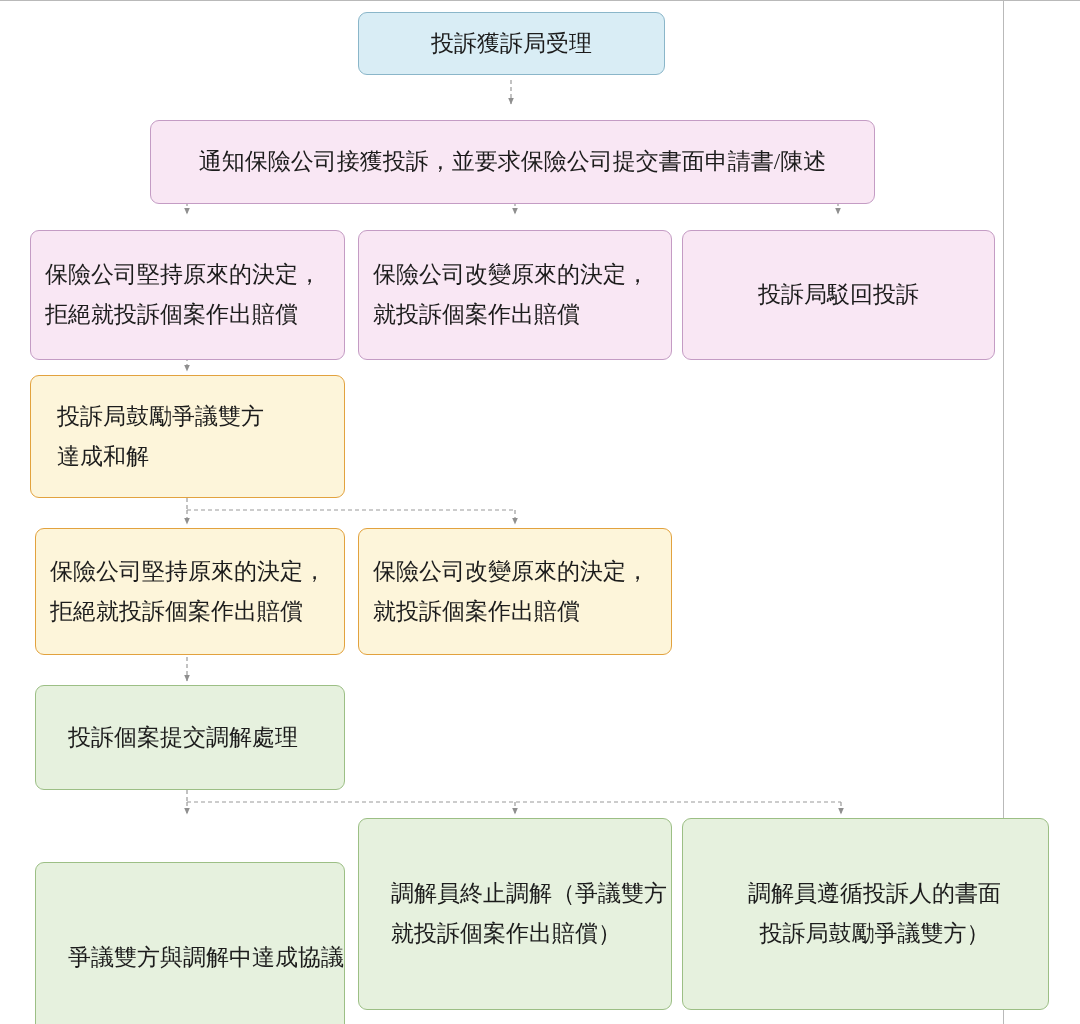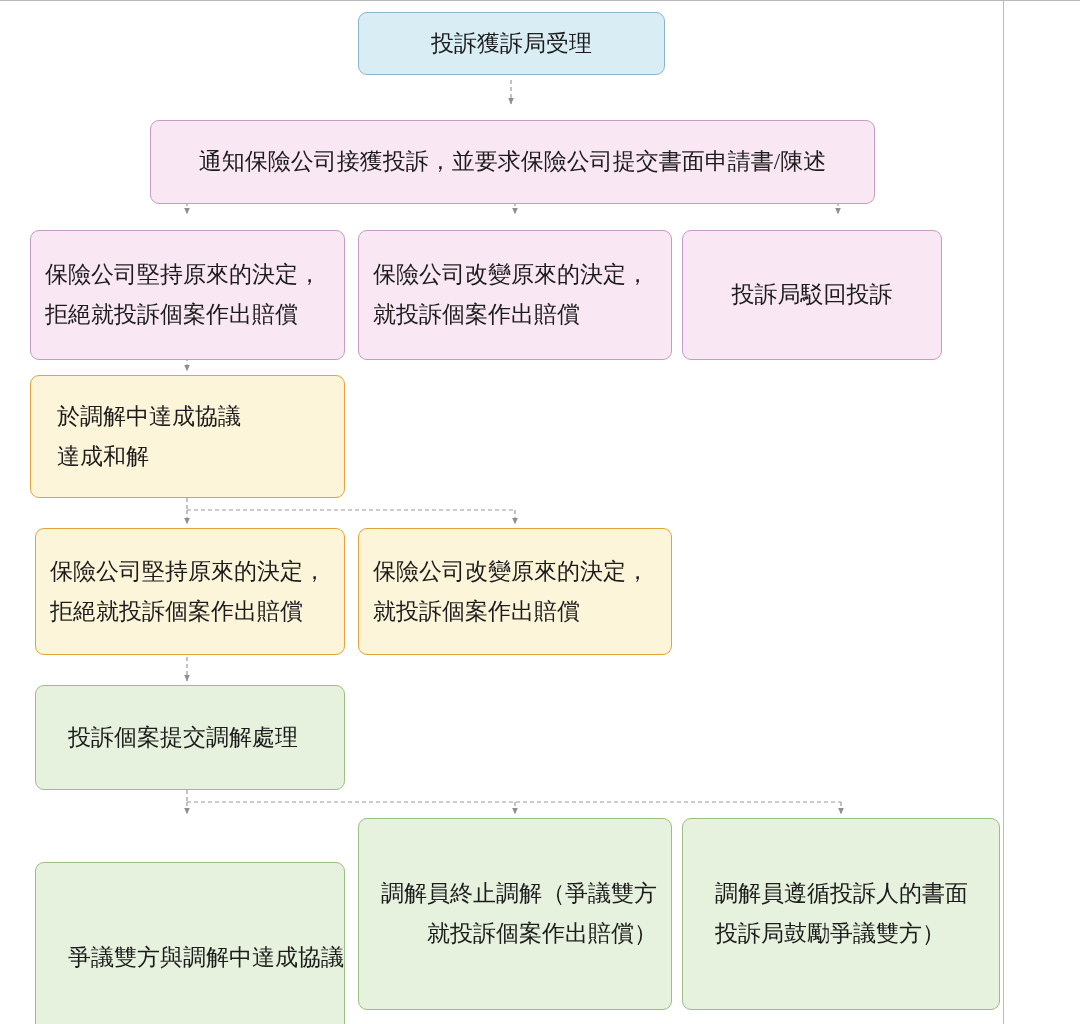--- a/index.html
+++ b/index.html
@@ -94,26 +94,26 @@
 <div class="node pink" style="left:30px;top:218px;width:315px;height:130px;">
   <div class="line">保險公司堅持原來的決定，</div>
   <div class="line">拒絕就投訴個案作出賠償</div>
 </div>
 
 <div class="node pink" style="left:358px;top:218px;width:314px;height:130px;">
   <div class="line">保險公司改變原來的決定，</div>
   <div class="line">就投訴個案作出賠償</div>
 </div>
 
-<div class="node pink center" style="left:682px;top:218px;width:260px;height:130px;text-align:right;">
+<div class="node pink center" style="left:682px;top:218px;width:313px;height:130px;text-align:right;">
   <div class="line">投訴局駁回投訴</div>
 </div>
 
 <div class="node yellow pad-lg" style="left:30px;top:375px;width:315px;height:123px;">
-  <div class="line">於調解中達成協議</div>
+  <div class="line">投訴局鼓勵爭議雙方</div>
   <div class="line">達成和解</div>
 </div>
 
 <div class="node yellow" style="left:35px;top:528px;width:310px;height:127px;">
   <div class="line">保險公司堅持原來的決定，</div>
   <div class="line">拒絕就投訴個案作出賠償</div>
 </div>
 
 <div class="node yellow" style="left:358px;top:528px;width:314px;height:127px;">
   <div class="line">保險公司改變原來的決定，</div>
@@ -121,21 +121,21 @@
 </div>
 
 <div class="node green pad-lg" style="left:35px;top:685px;width:310px;height:105px;">
   <div class="line">投訴個案提交調解處理</div>
 </div>
 
 <div class="node green" style="left:35px;top:818px;width:310px;height:192px;margin-top:44px;">
   <div class="line">爭議雙方與調解中達成協議</div>
 </div>
 
-<div class="node green" style="left:358px;top:818px;width:314px;height:192px;align-items:flex-end;">
+<div class="node green" style="left:358px;top:818px;width:314px;height:192px;">
   <div class="line">調解員終止調解（爭議雙方</div>
   <div class="line">就投訴個案作出賠償）</div>
 </div>
 
-<div class="node green" style="left:682px;top:818px;width:318px;height:192px;">
+<div class="node green" style="left:682px;top:818px;width:367px;height:192px;text-align:center;">
   <div class="line">調解員遵循投訴人的書面</div>
   <div class="line">投訴局鼓勵爭議雙方）</div>
 </div>
 
 </body></html>

